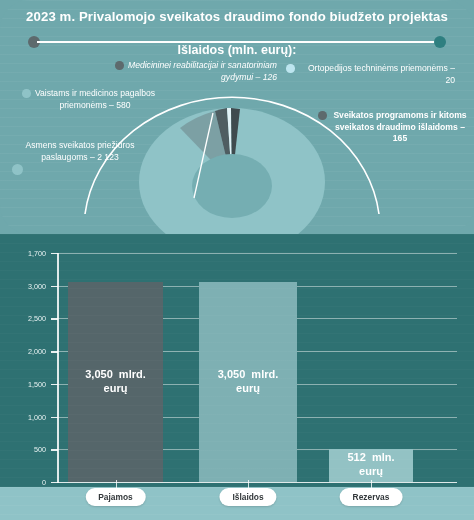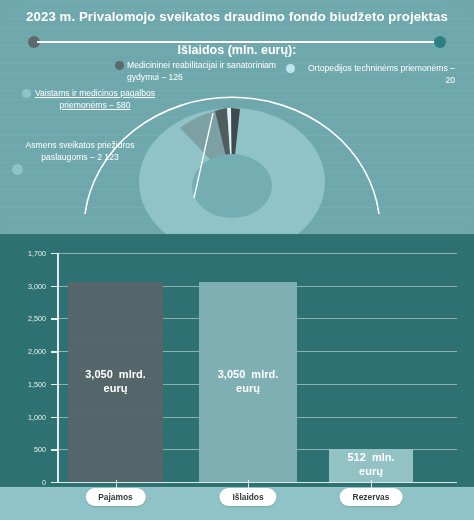--- a/index.html
+++ b/index.html
@@ -71,27 +71,27 @@
   .cal{
     position:absolute; z-index:7;
     color:#ffffff; font-size:8.6px; line-height:11.6px;
   }
   .cal .dot{
     position:absolute; width:8.5px; height:8.5px; border-radius:50%;
     top:1px;
   }
   .cal .txt{ display:block; }
 
-  .cal-medreab{ left:127px; top:60px; width:150px; text-align:left; }
+  .cal-medreab{ left:127px; top:60px; width:150px; text-align:right;font-style:italic; }
   .cal-medreab .dot{ left:-12px; top:1px; background:#5d6a6d; }
 
   .cal-ortho{ left:300px; top:63px; width:155px; text-align:right; }
   .cal-ortho .dot{ left:-14px; top:1px; background:#bde5ef; }
 
-  .cal-vaistams{ left:34px; top:88px; width:122px; text-align:center;text-decoration:underline; }
+  .cal-vaistams{ left:34px; top:88px; width:122px; text-align:center; }
   .cal-vaistams .dot{ left:-12px; top:1px; background:#8fc3c7; }
 
   .cal-asmens{ left:8px; top:140px; width:144px; text-align:center; font-weight:normal; }
   .cal-asmens .dot{ left:4px; top:24px; background:#8fc3c7; width:11px; height:11px; }
 
   .cal-progr{ left:330px; top:110px; width:140px; text-align:center; font-weight:bold; }
   .cal-progr .dot{ left:-12px; top:1px; background:#5d6a6d; }
 
   
   .chart-panel{
@@ -213,20 +213,24 @@
     <div class="cal cal-vaistams">
       <span class="dot" style="background: rgb(143, 195, 199);"></span>
       <span class="txt">Vaistams ir medicinos pagalbos priemonėms – 580</span>
     </div>
 
     <div class="cal cal-asmens">
       <span class="dot" style="background: rgb(143, 195, 199);"></span>
       <span class="txt">Asmens sveikatos priežiūros paslaugoms – 2 123</span>
     </div>
 
+    <div class="cal cal-progr">
+      <span class="dot" style="background: rgb(93, 106, 109);"></span>
+      <span class="txt">Sveikatos programoms ir kitoms sveikatos draudimo išlaidoms – 165</span>
+    </div>
 
     <div class="waves"></div>
   </div>
 
   <div class="chart-panel">
     <div class="chart-inner" id="chart-inner">
       <div class="axis-line"></div>
       <div class="axis-base"></div>
     <div class="tick" style="top: 248px;"></div>
         <div class="ylab" style="top: 248px;">0</div>

